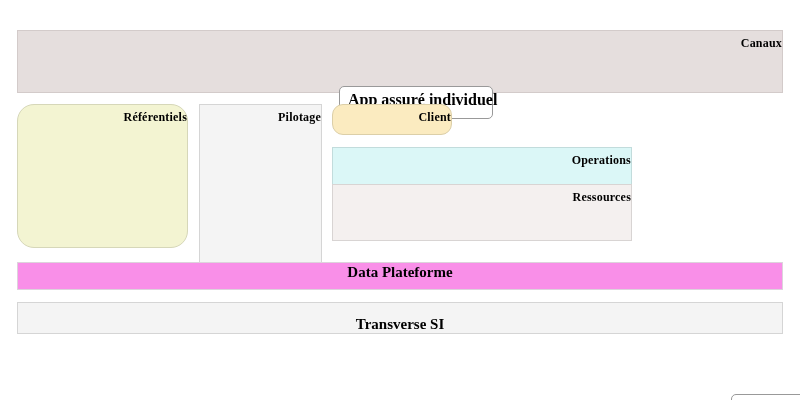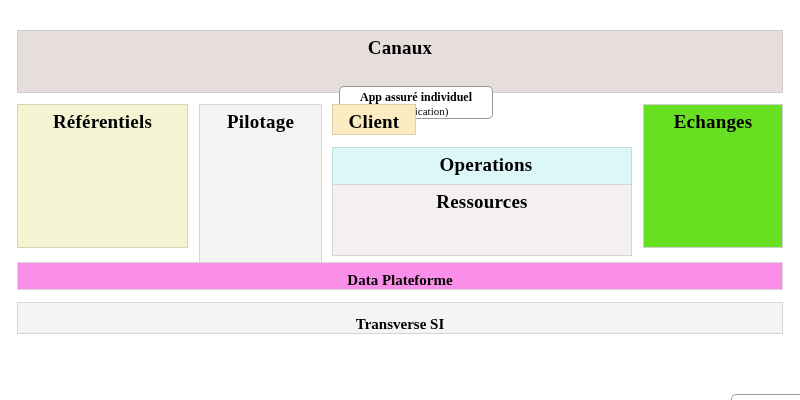--- a/index.html
+++ b/index.html
@@ -25,23 +25,23 @@
   .block {
     position: absolute;
     box-sizing: border-box;
     border: 1px solid #cccccc;
     display: block;
   }
 
   .block-title {
     display: block;
     width: 100%;
-    text-align: center;
+    text-align: right;
     font-weight: bold;
-    font-size: 19px;
+    font-size: 12px;
     line-height: 1.25;
     padding-top: 5px;
     letter-spacing: 0.2px;
   }
 
   .bar-title {
     display: block;
     width: 100%;
     text-align: center;
     font-weight: bold;
@@ -60,36 +60,38 @@
   }
 
   
   #referentiels {
     left: 17px;
     top: 104px;
     width: 171px;
     height: 144px;
     background: #f3f4d2;
     border-color: #d6d7b9;
+    border-radius: 17px;
   }
   #pilotage {
     left: 199px;
     top: 104px;
     width: 123px;
     height: 164px;
     background: #f4f4f4;
     border-color: #d5d5d5;
   }
   #client {
     left: 332px;
     top: 104px;
-    width: 84px;
+    width: 120px;
     height: 31px;
     background: #fbebc0;
     border-color: #dccfa8;
+    border-radius: 11px;
   }
   #distribution {
     left: 444px;
     top: 104px;
     width: 188px;
     height: 31px;
     background: #f0f5a8;
     border-color: #d2d793;
   }
   #operations {
@@ -98,21 +100,21 @@
     width: 300px;
     height: 44px;
     background: #dbf7f7;
     border-color: #c2dcdc;
     padding-left: 8px;
   }
   #ressources {
     left: 332px;
     top: 184px;
     width: 300px;
-    height: 72px;
+    height: 57px;
     background: #f4f0ef;
     border-color: #d8d4d3;
   }
   #echanges {
     left: 643px;
     top: 104px;
     width: 140px;
     height: 144px;
     background: #66e021;
     border-color: #d0d0d0;
@@ -120,21 +122,21 @@
 
   
   #data-plateforme {
     left: 17px;
     top: 262px;
     width: 766px;
     height: 28px;
     background: #f98fe8;
     border-color: #ddd3dc;
     display: flex;
-    align-items: flex-end;
+    align-items: flex-start;
   }
   #transverse-si {
     left: 17px;
     top: 302px;
     width: 766px;
     height: 32px;
     background: #f4f4f4;
     border-color: #d5d5d5;
     display: flex;
     align-items: flex-end;
@@ -146,21 +148,21 @@
     box-sizing: border-box;
     background: #ffffff;
     border: 1px solid #999999;
     border-radius: 5px;
     text-align: center;
     padding: 3px 8px 4px 8px;
   }
   .app-card .app-name {
     display: block;
     font-weight: bold;
-    font-size: 12px;
+    font-size: 16px;
     line-height: 1.25;
     white-space: nowrap;
   }
   .app-card .app-state {
     display: block;
     font-weight: normal;
     font-size: 11px;
     line-height: 1.2;
     white-space: nowrap;
   }
@@ -209,23 +211,20 @@
   </div>
 
   <div class="block" id="ressources">
     <span class="block-title">Ressources</span>
     <div class="app-card" id="card-acceuil">
       <span class="app-name">Acceuil physique</span>
 
     </div>
   </div>
 
-  <div class="block" id="echanges">
-    <span class="block-title">Echanges</span>
-  </div>
 
   <div class="block" id="data-plateforme">
     <span class="bar-title">Data Plateforme</span>
   </div>
 
   <div class="block" id="transverse-si">
     <span class="bar-title">Transverse SI</span>
   </div>
 
 </div>

